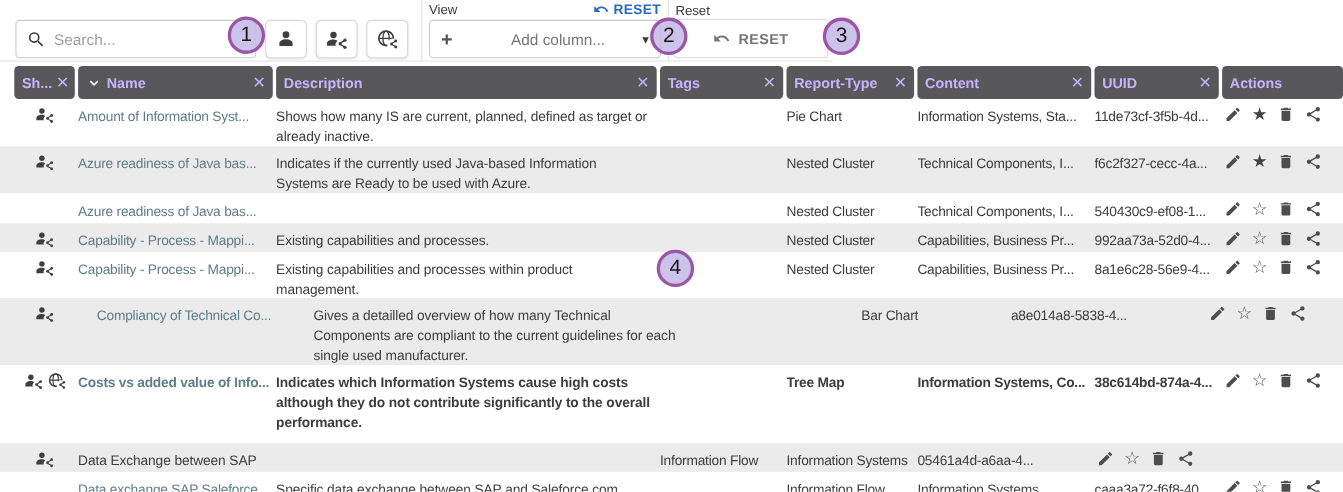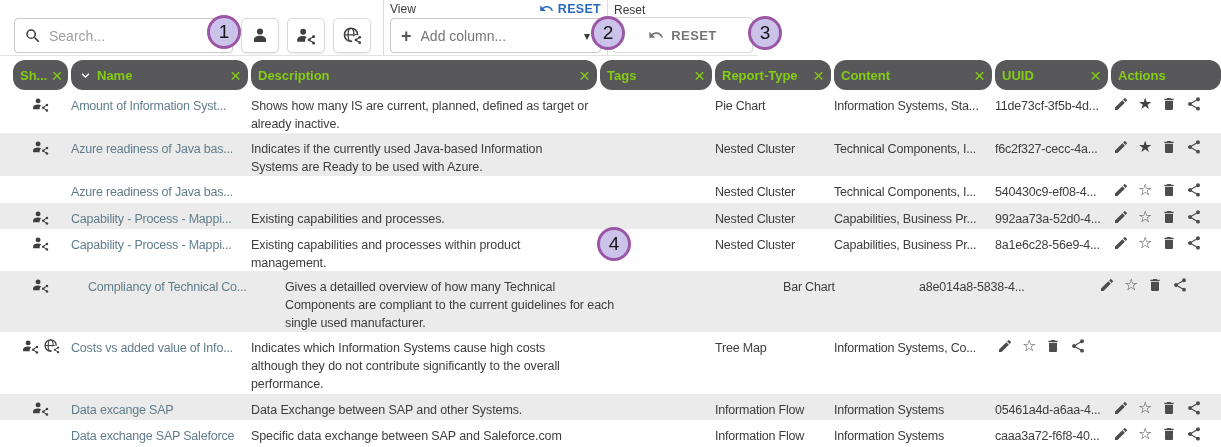--- a/index.html
+++ b/index.html
@@ -22,21 +22,21 @@
     font-family:"Liberation Sans", sans-serif; color:#4c1d95; background:transparent; }
   .search input::placeholder { color:#9e9e9e; }
   .tb-btn { position:absolute; top:18px; width:38px; height:35px; background:#fff;
     border:1px solid #d9d9d9; border-radius:5px; box-shadow:0 1px 2px rgba(0,0,0,.08);
     display:flex; align-items:center; justify-content:center; cursor:pointer; color:#4a4a4a; }
   .tb-btn.b1 { left:241px; } .tb-btn.b2 { left:287px; } .tb-btn.b3 { left:333px; }
   .addcol { position:absolute; left:390px; top:18px; width:211px; height:35px;
     border:1px solid #c9c9c9; border-radius:4px; background:#fff;
     display:flex; align-items:center; padding:0 10px; gap:9px; cursor:pointer; }
   .addcol .plus { font-size:18px; color:#555; font-weight:bold; line-height:1; }
-  .addcol .ph { font-size:14px; color:#757575; }
+  .addcol .ph { font-size:14px; color:#757575;margin-left:44px; }
   .addcol .caret { margin-left:auto; color:#3a3a3a; font-size:12px; }
   .reset-card { position:absolute; left:612px; top:17px; width:141px; height:36px;
     border:1px solid #d7d7d7; border-radius:4px; background:#fff; cursor:pointer;
     display:flex; align-items:center; justify-content:center; gap:7px;
     color:#757575; font-size:13px; font-weight:bold; letter-spacing:.4px; }
   .vsep { position:absolute; top:0; height:56px; border-left:1px solid #dcdcdc; }
   .vsep.v1 { left:383px; } .vsep.v2 { left:607px; }
   .toolbar-rule { position:absolute; top:55px; left:0; width:757px;
     border-top:1px solid #e3e3e3; }
 
@@ -45,21 +45,21 @@
     background:rgba(199,188,233,.9); border:3px solid #9b57a5; z-index:9;
     display:flex; align-items:center; justify-content:center;
     font-size:19px; color:#151515; }
   .m1 { left:207px; top:15px; } .m2 { left:591px; top:16px; }
   .m3 { left:748px; top:16px; } .m4 { left:597px; top:227px; }
 
   
   .grid-row { display:grid; column-gap:3px; padding-left:13px;
     grid-template-columns:55px 177px 346px 112px 116px 158px 113px 1fr; }
   .thead { height:30px; background:#fff; }
-  .hcell { background:#58585a; color:#84cc16; border-radius:12px;
+  .hcell { background:#58585a; color:#c4b5fd; border-radius:4px;
     display:flex; align-items:center; padding:0 7px;
     font-size:13px; font-weight:bold; cursor:pointer; }
   .hcell .x { margin-left:auto; font-size:19px; font-weight:normal; line-height:1;
     padding-left:4px; cursor:pointer; }
   .hcell .sortchev { display:flex; margin-right:4px; }
   .trow { overflow:hidden; background:#fff; }
   .trow.alt { background:#ebebeb; }
   .cell { padding-top:7px; overflow:hidden; font-size:12.5px;
     letter-spacing:-0.1px; line-height:18px; }
   .c-sh { display:flex; gap:4px; justify-content:center; padding-top:6px; }
@@ -301,21 +301,21 @@
         </span>
     </div>
   </div>
     <div class="grid-row trow" style="height: 27px;">
     <div class="cell c-sh"></div>
     <div class="cell c-name">Azure readiness of Java bas...</div>
     <div class="cell c-desc"></div>
     <div class="cell c-tags"></div>
     <div class="cell c-type">Nested Cluster</div>
     <div class="cell c-content">Technical Components, I...</div>
-    <div class="cell c-uuid">540430c9-ef08-4...</div>
+    <div class="cell c-uuid">540430c9-ef08-1...</div>
     <div class="cell c-actions">
       <span class="act">
           <svg class="ic s16" viewBox="0 0 24 24">
             <use href="#i-edit"></use>
           </svg>
         </span>
       <span class="act star">☆</span>
       <span class="act">
           <svg class="ic s16" viewBox="0 0 24 24">
             <use href="#i-trash"></use>
@@ -419,38 +419,39 @@
             <use href="#i-trash"></use>
           </svg>
         </span>
       <span class="act">
           <svg class="ic s16" viewBox="0 0 24 24">
             <use href="#i-share"></use>
           </svg>
         </span>
     </div>
   </div>
-    <div class="grid-row trow" style="height: 62px;">
+    <div class="grid-row trow" style="height: 71px; font-weight: bold;">
     <div class="cell c-sh">
         <span class="shicon">
           <svg class="ic s17" viewBox="0 0 24 24">
             <use href="#i-person-share"></use>
           </svg>
         </span>
         <span class="shicon">
           <svg class="ic s17" viewBox="0 0 24 24">
             <use href="#i-globe-share"></use>
           </svg>
         </span>
       </div>
     <div class="cell c-name">Costs vs added value of Info...</div>
     <div class="cell c-desc">Indicates which Information Systems cause high costs although they do not contribute significantly to the overall performance.</div>
     <div class="cell c-tags"></div>
     <div class="cell c-type">Tree Map</div>
     <div class="cell c-content">Information Systems, Co...</div>
+    <div class="cell c-uuid">38c614bd-874a-4...</div>
     <div class="cell c-actions">
       <span class="act">
           <svg class="ic s16" viewBox="0 0 24 24">
             <use href="#i-edit"></use>
           </svg>
         </span>
       <span class="act star">☆</span>
       <span class="act">
           <svg class="ic s16" viewBox="0 0 24 24">
             <use href="#i-trash"></use>
@@ -464,21 +465,20 @@
     </div>
   </div>
     <div class="grid-row trow alt" style="height: 26px;">
     <div class="cell c-sh">
         <span class="shicon">
           <svg class="ic s17" viewBox="0 0 24 24">
             <use href="#i-person-share"></use>
           </svg>
         </span>
       </div>
-    <div class="cell c-name">Data excange SAP</div>
     <div class="cell c-desc">Data Exchange between SAP and other Systems.</div>
     <div class="cell c-tags"></div>
     <div class="cell c-type">Information Flow</div>
     <div class="cell c-content">Information Systems</div>
     <div class="cell c-uuid">05461a4d-a6aa-4...</div>
     <div class="cell c-actions">
       <span class="act">
           <svg class="ic s16" viewBox="0 0 24 24">
             <use href="#i-edit"></use>
           </svg>

